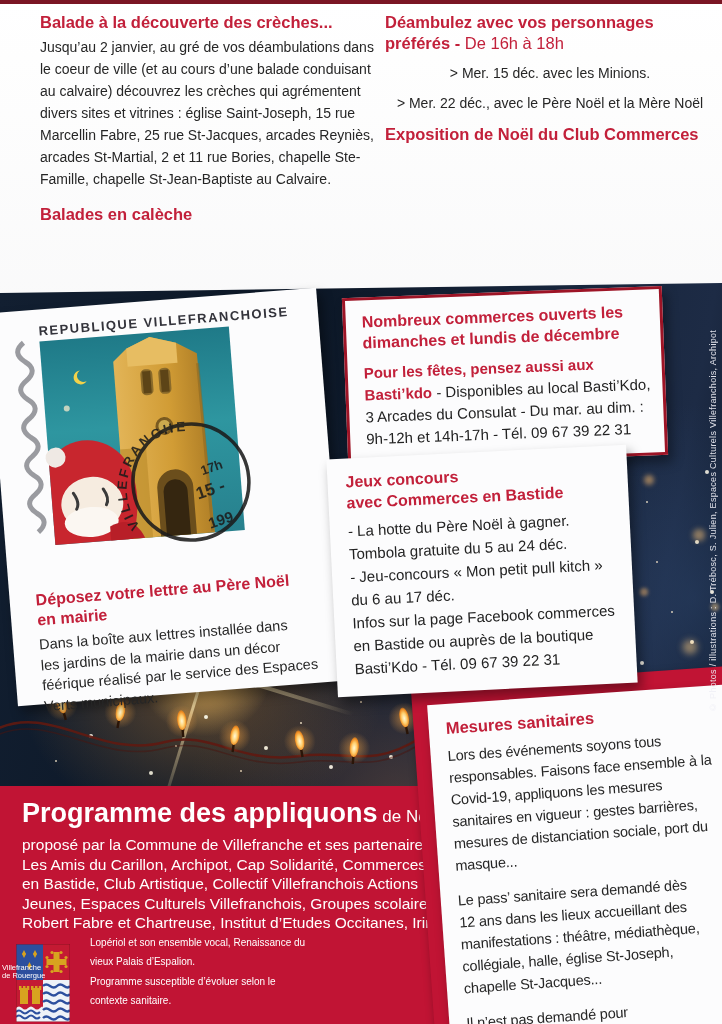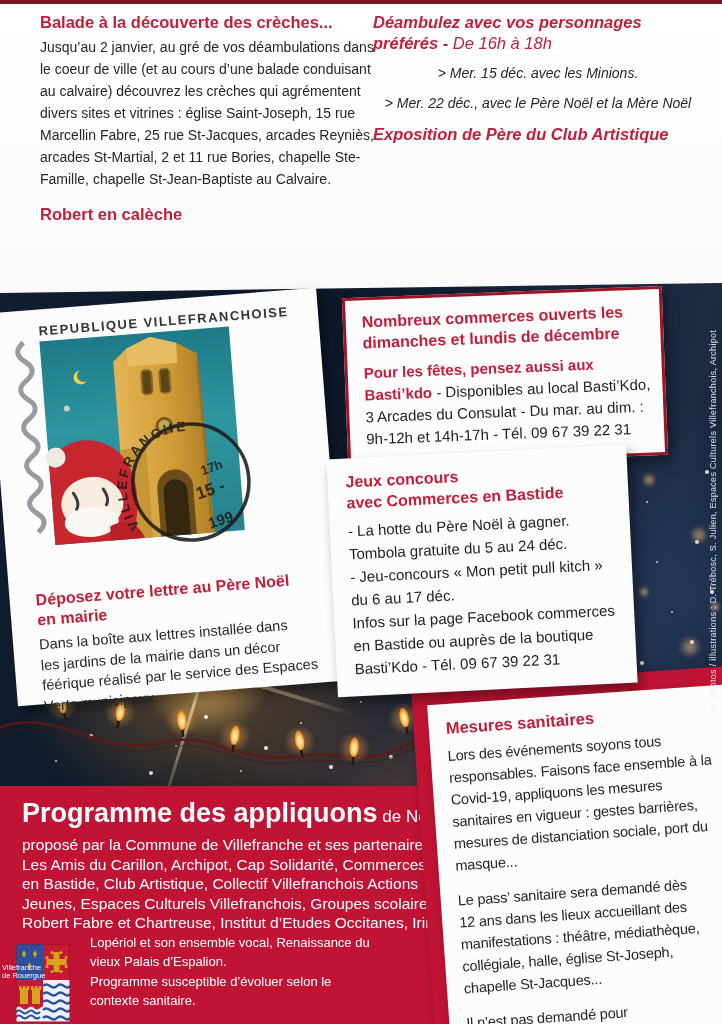--- a/index.html
+++ b/index.html
@@ -74,34 +74,34 @@
 
   .sani-back{position:absolute;left:424px;top:676px;width:340px;height:390px;background:#c11434;
     transform:rotate(-4deg);z-index:5;box-shadow:2px 4px 10px rgba(0,0,0,.35);}
   .sani-box{left:440px;top:694px;width:310px;height:380px;transform:rotate(-4deg);padding:13px 10px 0 17px;box-sizing:border-box;}
   .sani-title{color:#c2203a;font-weight:bold;font-size:16.5px;line-height:22px;margin-bottom:6px;}
   .sani-p{font-size:14.5px;line-height:22px;letter-spacing:-0.2px;margin:0 0 13px 0;color:#262626;}
 
   
   .col{position:absolute;z-index:4;}
   .col-left{left:40px;top:12px;width:335px;}
-  .col-right{left:373px;top:12px;width:330px;font-style:italic;}
+  .col-right{left:385px;top:12px;width:330px;}
   .h-red{color:#c2203a;font-weight:bold;font-size:16.5px;line-height:21px;margin:0 0 3px 0;}
   .body-txt{font-size:14px;line-height:22px;color:#262626;}
   .h-red .time{font-weight:normal;}
   .item{margin-bottom:8px;text-align:center;}
   .mt{margin-top:14px;}
 
   
   .program{position:absolute;left:0;top:786px;width:100%;height:238px;background:#c11434;z-index:4;
     padding:12px 0 0 22px;box-sizing:border-box;color:#fff;}
   .prog-title{font-size:27px;font-weight:bold;line-height:30px;}
   .prog-title .suffix{font-size:17px;font-weight:normal;}
   .prog-intro{font-size:15.5px;line-height:19.5px;margin-top:3px;}
-  .prog-outro{font-size:13px;line-height:19.5px;margin-left:68px;}
+  .prog-outro{font-size:10px;line-height:19.5px;margin-left:68px;}
   .blason{position:absolute;left:16px;top:158px;z-index:2;}
   .blason-label{position:absolute;left:2px;top:178px;font-size:7.5px;line-height:8px;color:#fff;z-index:3;}
 
   
   .copyright{position:absolute;right:4px;top:296px;height:416px;z-index:7;
     writing-mode:vertical-rl;transform:rotate(180deg);
     font-size:9px;letter-spacing:.3px;color:rgba(240,240,246,.92);}
 
   .garland{position:absolute;left:0;top:630px;z-index:2;}
 </style>
@@ -178,31 +178,31 @@
 
   <div class="col col-left">
     <div class="h-red">Balade à la découverte des crèches...</div>
     <div class="body-txt pre">Jusqu’au 2 janvier, au gré de vos déambulations dans
 le coeur de ville (et au cours d’une balade conduisant
 au calvaire) découvrez les crèches qui agrémentent
 divers sites et vitrines : église Saint-Joseph, 15 rue
 Marcellin Fabre, 25 rue St-Jacques, arcades Reyniès,
 arcades St-Martial, 2 et 11 rue Bories, chapelle Ste-
 Famille, chapelle St-Jean-Baptiste au Calvaire.</div>
-    <div class="h-red mt">Robert en calèche</div>
+    <div class="h-red mt">Balades en calèche</div>
   </div>
 
   <div class="col col-right">
     <div class="h-red pre"><span>Déambulez avec vos personnages
 préférés - </span><span class="time">De 16h à 18h</span></div>
     <div style="margin-top:8px;">
       <div class="body-txt pre item">&gt; Mer. 15 déc. avec les Minions.</div>
       <div class="body-txt pre item">&gt; Mer. 22 déc., avec le Père Noël et la Mère Noël</div>
     </div>
-    <div class="h-red" style="margin-top:10px;">Exposition de Père du Club Artistique</div>
+    <div class="h-red" style="margin-top:10px;">Exposition de Noël du Club Commerces</div>
   </div>
 
   <div class="card stamp-card">
     <svg width="302" height="262" viewBox="0 0 302 262">
       <defs>
         <linearGradient id="skyG" x1="0" y1="0" x2="0" y2="1">
           <stop offset="0%" stop-color="#1f7a88"></stop>
             <stop offset="45%" stop-color="#2e96a0"></stop>
             <stop offset="100%" stop-color="#27808d"></stop>
         </linearGradient>

